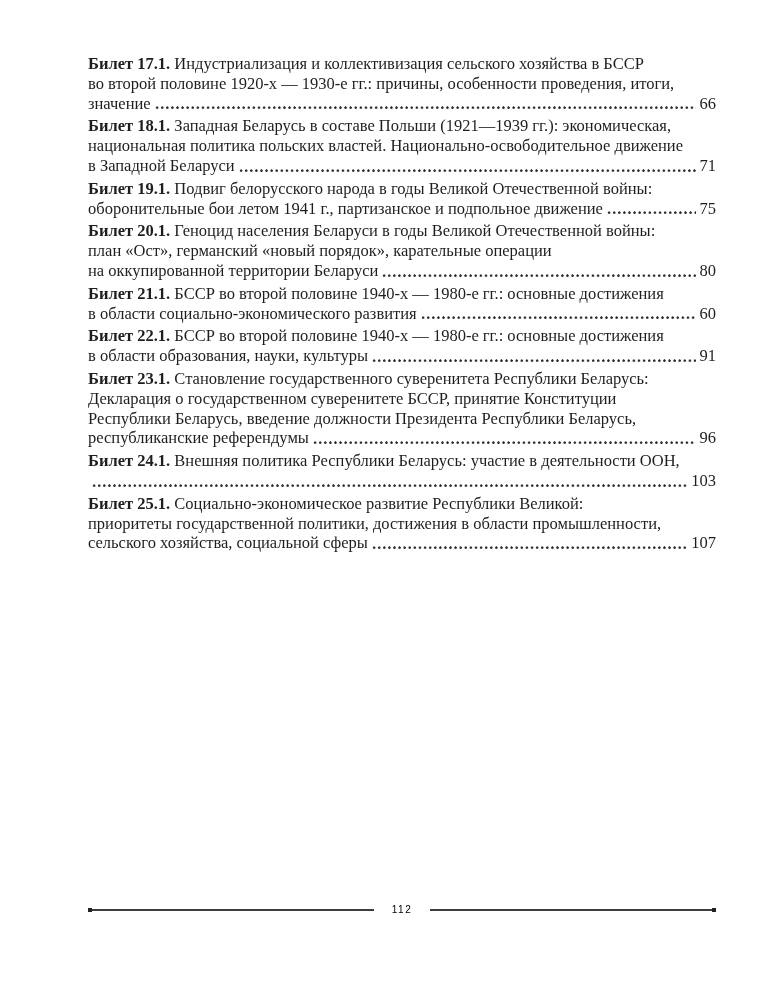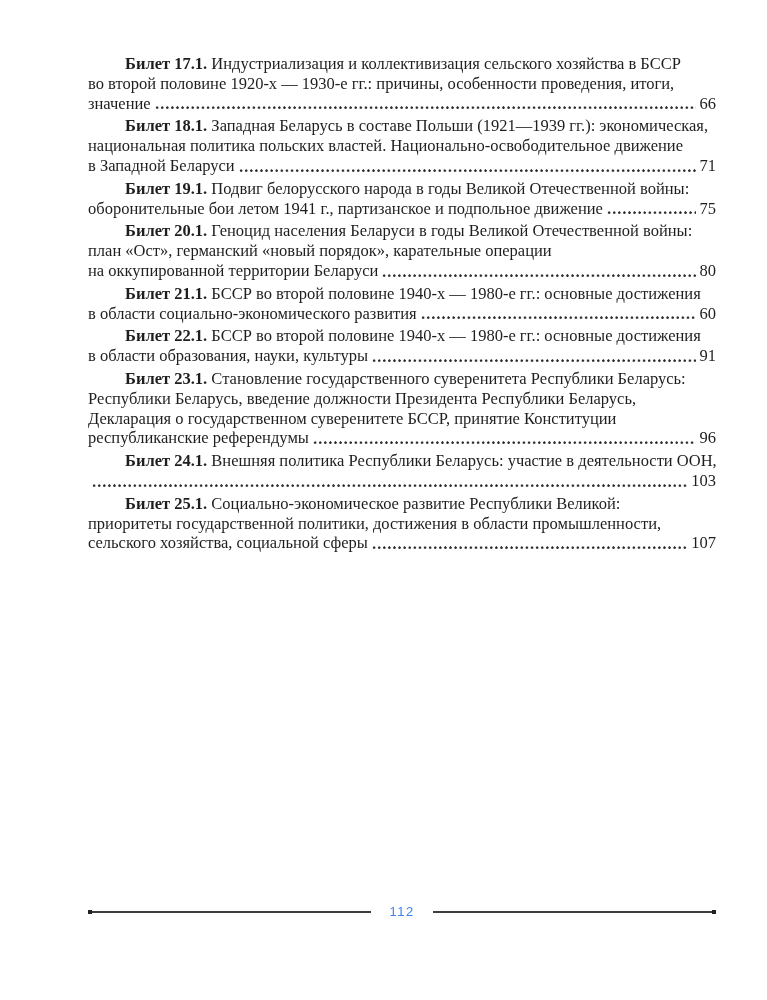--- a/index.html
+++ b/index.html
@@ -26,21 +26,20 @@
   .toc-entry {
     margin: 0 0 3px 0;
   }
   .line {
     font-size: 16.5px;
     line-height: 19.8px;
     white-space: nowrap;
   }
   .entry-label {
     font-weight: bold;
-    margin-left: 37px;
   }
   .lastline {
     display: flex;
     align-items: flex-end;
   }
   .entry-last-text {
     flex: 0 0 auto;
   }
   .dots {
     flex: 1 1 auto;
@@ -72,23 +71,23 @@
   }
   .rule {
     flex: 1 1 auto;
     height: 2px;
     background: #3d3d3d;
   }
   .footer-num {
     flex: 0 0 auto;
     margin: 0 18px;
     font-family: "Liberation Sans", "DejaVu Sans", sans-serif;
-    font-size: 13px;
+    font-size: 10px;
     letter-spacing: 1.5px;
-    color: #3b82f6;
+    color: #000000;
     text-align: right;
   }
 </style>
 </head>
 <body>
 
 <div class="page">
 
   <section class="toc" id="toc">
     <div class="toc-entry">
@@ -143,22 +142,22 @@
       <div class="line firstline"><strong class="entry-label">Билет 22.1. </strong><span class="entry-first-text">БССР во второй половине 1940-х — 1980-е гг.: основные достижения</span></div>
       <div class="line lastline">
         <span class="entry-last-text">в области образования, науки, культуры</span>
         <span class="dots"></span>
         <span class="pagenum">91</span>
       </div>
     </div>
 
     <div class="toc-entry">
       <div class="line firstline"><strong class="entry-label">Билет 23.1. </strong><span class="entry-first-text">Становление государственного суверенитета Республики Беларусь:</span></div>
-      <div class="line">Республики Беларусь, введение должности Президента Республики Беларусь,</div>
-        <div class="line">Декларация о государственном суверенитете БССР, принятие Конституции</div>
+      <div class="line">Декларация о государственном суверенитете БССР, принятие Конституции</div>
+        <div class="line">Республики Беларусь, введение должности Президента Республики Беларусь,</div>
         <div class="line lastline">
         <span class="entry-last-text">республиканские референдумы</span>
         <span class="dots"></span>
         <span class="pagenum">96</span>
       </div>
     </div>
 
     <div class="toc-entry">
       <div class="line firstline"><strong class="entry-label">Билет 24.1. </strong><span class="entry-first-text">Внешняя политика Республики Беларусь: участие в деятельности ООН,</span></div>
       <div class="line lastline">

